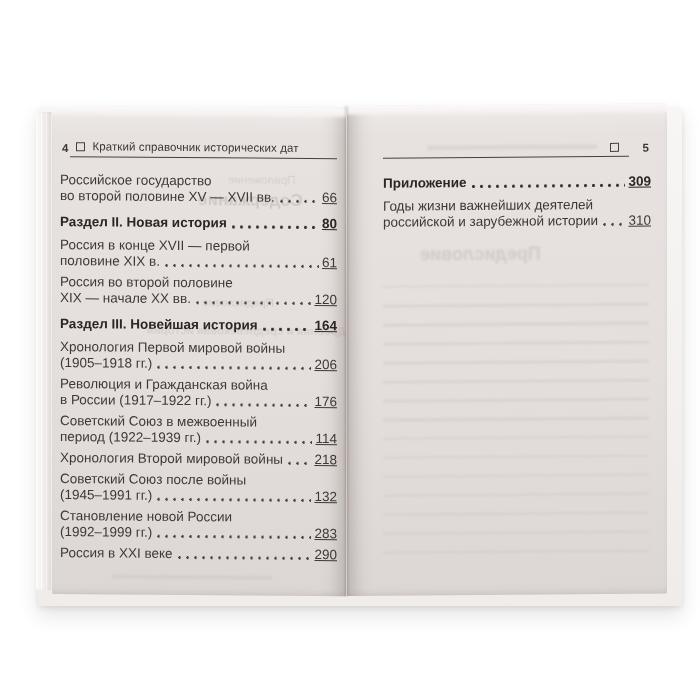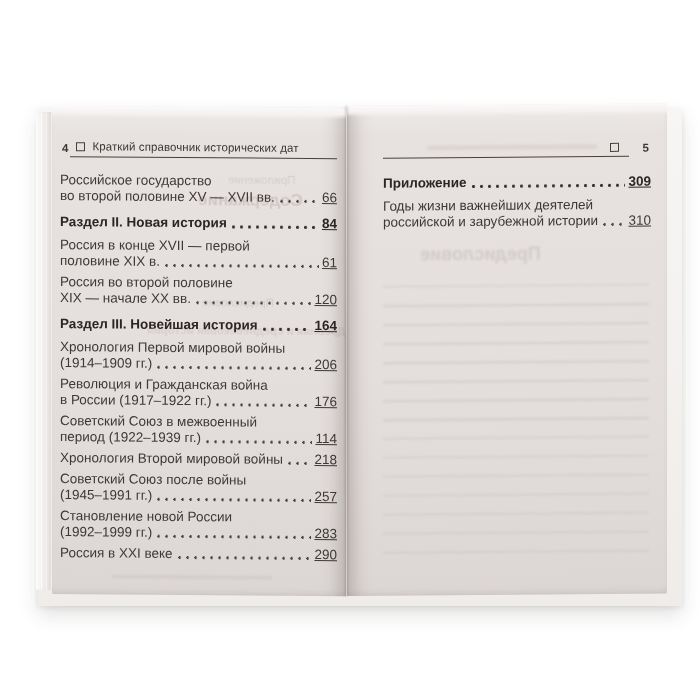--- a/index.html
+++ b/index.html
@@ -117,21 +117,21 @@
               <div class="toc-row">
                 <span class="toc-text">во второй половине XV — XVII вв.</span>
                 <span class="leader"></span>
                 <span class="toc-page">66</span>
               </div>
             </div>
             <div class="toc-entry bold">
               <div class="toc-row">
                 <span class="toc-text">Раздел II. Новая история</span>
                 <span class="leader"></span>
-                <span class="toc-page">84</span>
+                <span class="toc-page">80</span>
               </div>
             </div>
             <div class="toc-entry">
               <div class="toc-line">Россия в конце XVII — первой</div>
               <div class="toc-row">
                 <span class="toc-text">половине XIX в.</span>
                 <span class="leader"></span>
                 <span class="toc-page">61</span>
               </div>
             </div>
@@ -146,21 +146,21 @@
             <div class="toc-entry bold">
               <div class="toc-row">
                 <span class="toc-text">Раздел III. Новейшая история</span>
                 <span class="leader"></span>
                 <span class="toc-page">164</span>
               </div>
             </div>
             <div class="toc-entry">
               <div class="toc-line">Хронология Первой мировой войны</div>
               <div class="toc-row">
-                <span class="toc-text">(1914–1909 гг.)</span>
+                <span class="toc-text">(1905–1918 гг.)</span>
                 <span class="leader"></span>
                 <span class="toc-page">206</span>
               </div>
             </div>
             <div class="toc-entry">
               <div class="toc-line">Революция и Гражданская война</div>
               <div class="toc-row">
                 <span class="toc-text">в России (1917–1922 гг.)</span>
                 <span class="leader"></span>
                 <span class="toc-page">176</span>
@@ -179,21 +179,21 @@
                 <span class="toc-text">Хронология Второй мировой войны</span>
                 <span class="leader"></span>
                 <span class="toc-page">218</span>
               </div>
             </div>
             <div class="toc-entry">
               <div class="toc-line">Советский Союз после войны</div>
               <div class="toc-row">
                 <span class="toc-text">(1945–1991 гг.)</span>
                 <span class="leader"></span>
-                <span class="toc-page">257</span>
+                <span class="toc-page">132</span>
               </div>
             </div>
             <div class="toc-entry">
               <div class="toc-line">Становление новой России</div>
               <div class="toc-row">
                 <span class="toc-text">(1992–1999 гг.)</span>
                 <span class="leader"></span>
                 <span class="toc-page">283</span>
               </div>
             </div>

